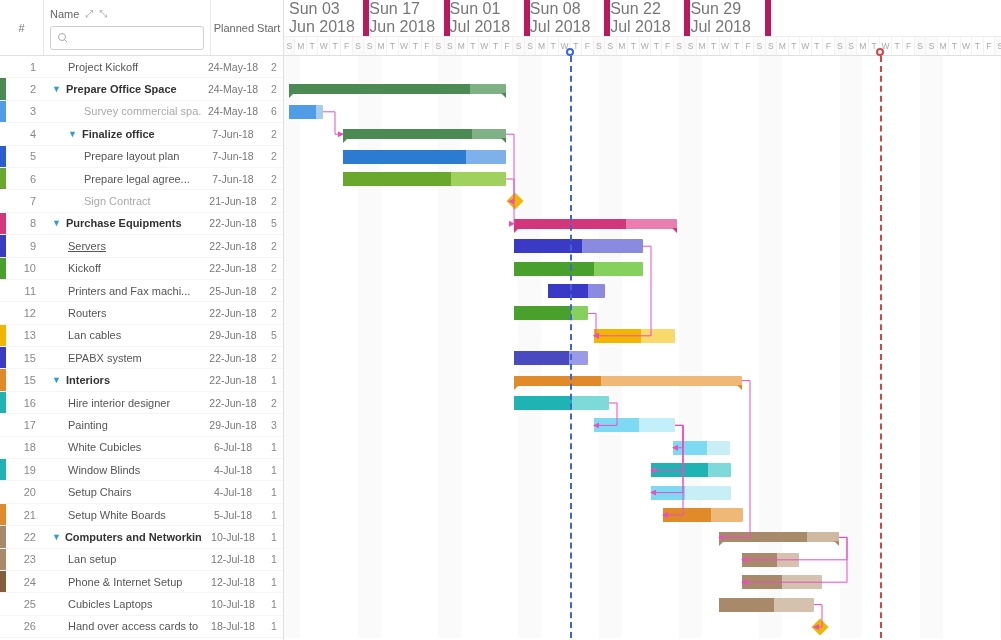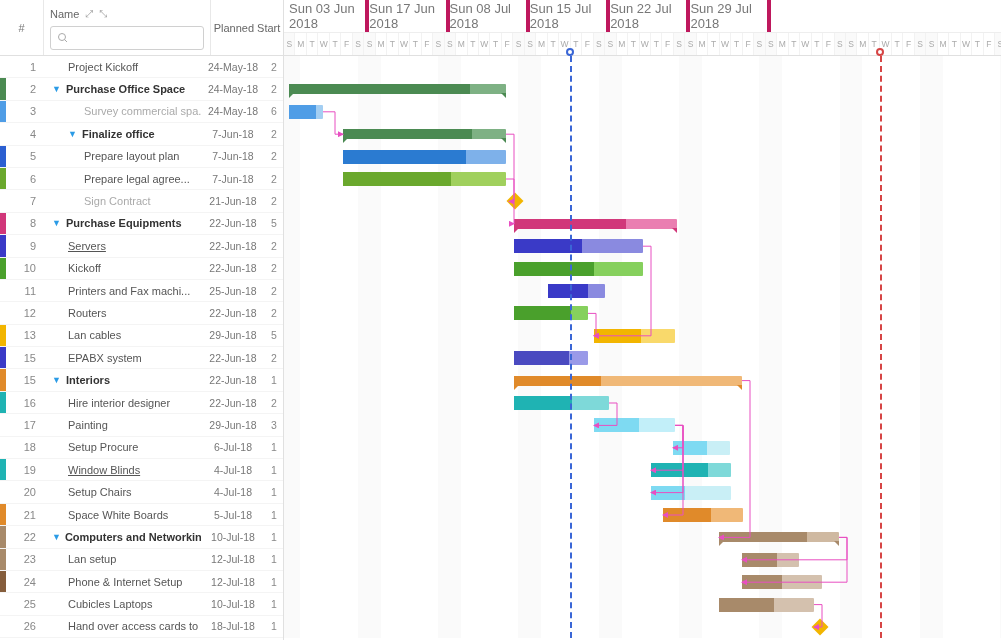--- a/index.html
+++ b/index.html
@@ -26,21 +26,21 @@
 .lname { flex: 1; padding-left: 4px; white-space: nowrap; overflow: hidden; text-overflow: ellipsis; color: #555; display: flex; align-items: center; }
 .lname.bold { font-weight: 600; color: #333; }
 .lname.muted { color: #aaa; }
 .ldate { width: 64px; text-align: center; color: #777; font-size: 10.5px; }
 .ldays { width: 18px; text-align: center; color: #888; font-size: 10.5px; }
 .caret { color: #2b9be6; margin-right: 4px; font-size: 9px; display: inline-block; width: 10px; }
 
 
 .thead { height: 56px; border-bottom: 1px solid #e0e0e0; display: flex; flex-direction: column; }
 .thead-weeks { flex: 1; display: flex; border-bottom: 1px solid #eee; }
-.thead-week { width: 80.3px; flex-shrink: 0; display: flex; align-items: center; justify-content: center; color: #777; font-size: 13px; border-right: 4px solid #be185d; }
+.thead-week { width: 80.3px; flex-shrink: 0; display: flex; align-items: center; justify-content: center; color: #777; font-size: 16px; border-right: 6px solid #be185d; }
 .thead-days { height: 22px; display: flex; }
 .thead-day { width: 11.47px; flex-shrink: 0; display: flex; align-items: center; justify-content: center; color: #aaa; font-size: 8.5px; border-right: 1px solid #f2f2f2; }
 .thead-day.we { background: #fafafa; }
 
 
 .gbody { flex: 1; position: relative; }
 .weekend-col { position: absolute; top: 0; bottom: 0; background: #fafafa; }
 .vline { position: absolute; top: 0; bottom: 0; width: 0; }
 .vl-blue { border-left: 2px dashed #3a66d6; }
 .vl-red { border-left: 2px dashed #d64545; }
@@ -82,21 +82,21 @@
             <span>Project Kickoff</span>
           </div>
           <div class="ldate">24-May-18</div>
           <div class="ldays">2</div>
         </div>
         <div class="lrow">
           <div class="lcolor" style="background: rgb(75, 138, 82);"></div>
           <div class="lnum">2</div>
           <div class="lname bold" style="padding-left: 8px;">
             <span class="caret">▼</span>
-            <span>Purchase Office Space</span>
+            <span>Prepare Office Space</span>
           </div>
           <div class="ldate">24-May-18</div>
           <div class="ldays">2</div>
         </div>
         <div class="lrow">
           <div class="lcolor" style="background: rgb(79, 157, 230);"></div>
           <div class="lnum">3</div>
           <div class="lname muted" style="padding-left: 40px;">
             <span>Survey commercial spa...</span>
           </div>
@@ -229,48 +229,48 @@
           <div class="lname" style="padding-left: 24px;">
             <span>Painting</span>
           </div>
           <div class="ldate">29-Jun-18</div>
           <div class="ldays">3</div>
         </div>
         <div class="lrow">
           <div class="lcolor"></div>
           <div class="lnum">18</div>
           <div class="lname" style="padding-left: 24px;">
-            <span>Setup Procure</span>
+            <span>White Cubicles</span>
           </div>
           <div class="ldate">6-Jul-18</div>
           <div class="ldays">1</div>
         </div>
         <div class="lrow">
           <div class="lcolor" style="background: rgb(31, 179, 179);"></div>
           <div class="lnum">19</div>
-          <div class="lname" style="padding-left: 24px; text-decoration: underline;">
+          <div class="lname" style="padding-left: 24px;">
             <span>Window Blinds</span>
           </div>
           <div class="ldate">4-Jul-18</div>
           <div class="ldays">1</div>
         </div>
         <div class="lrow">
           <div class="lcolor"></div>
           <div class="lnum">20</div>
           <div class="lname" style="padding-left: 24px;">
             <span>Setup Chairs</span>
           </div>
           <div class="ldate">4-Jul-18</div>
           <div class="ldays">1</div>
         </div>
         <div class="lrow">
           <div class="lcolor" style="background: rgb(224, 138, 42);"></div>
           <div class="lnum">21</div>
           <div class="lname" style="padding-left: 24px;">
-            <span>Space White Boards</span>
+            <span>Setup White Boards</span>
           </div>
           <div class="ldate">5-Jul-18</div>
           <div class="ldays">1</div>
         </div>
         <div class="lrow">
           <div class="lcolor" style="background: rgb(168, 138, 106);"></div>
           <div class="lnum">22</div>
           <div class="lname bold" style="padding-left: 8px;">
             <span class="caret">▼</span>
             <span>Computers and Networking</span>
@@ -314,22 +314,22 @@
           <div class="ldate">18-Jul-18</div>
           <div class="ldays">1</div>
         </div>
       </div>
   </div>
   <div class="right">
     <div class="thead">
       <div class="thead-weeks" id="tweeks">
           <div class="thead-week" style="width: 80.29px; margin-left: 5px;">Sun 03 Jun 2018</div>
           <div class="thead-week" style="width: 80.29px;">Sun 17 Jun 2018</div>
+          <div class="thead-week" style="width: 80.29px;">Sun 01 Jul 2018</div>
           <div class="thead-week" style="width: 80.29px;">Sun 08 Jul 2018</div>
-          <div class="thead-week" style="width: 80.29px;">Sun 15 Jul 2018</div>
           <div class="thead-week" style="width: 80.29px;">Sun 22 Jul 2018</div>
           <div class="thead-week" style="width: 80.29px;">Sun 29 Jul 2018</div>
         </div>
       <div class="thead-days" id="tdays">
           <div style="width: 5px;"></div>
           <div class="thead-day we" style="width: 11.47px;">S</div>
           <div class="thead-day" style="width: 11.47px;">M</div>
           <div class="thead-day" style="width: 11.47px;">T</div>
           <div class="thead-day" style="width: 11.47px;">W</div>
           <div class="thead-day" style="width: 11.47px;">T</div>

